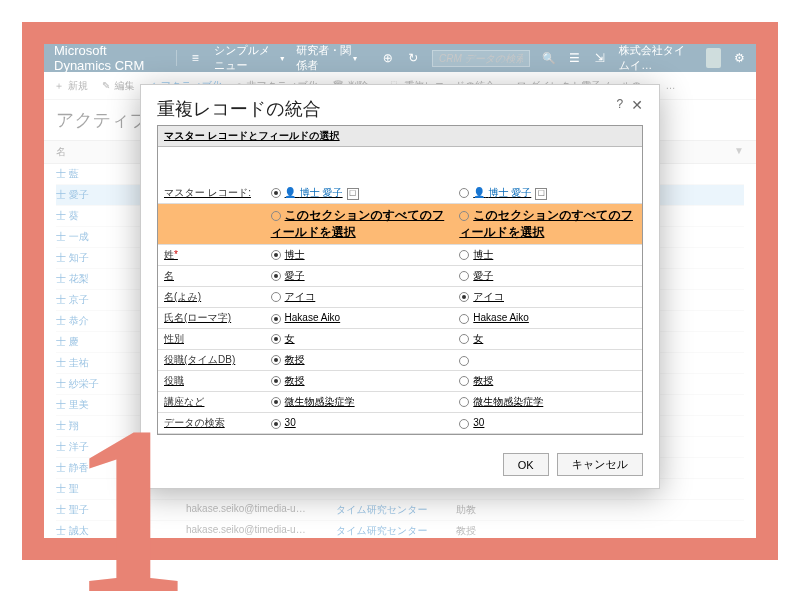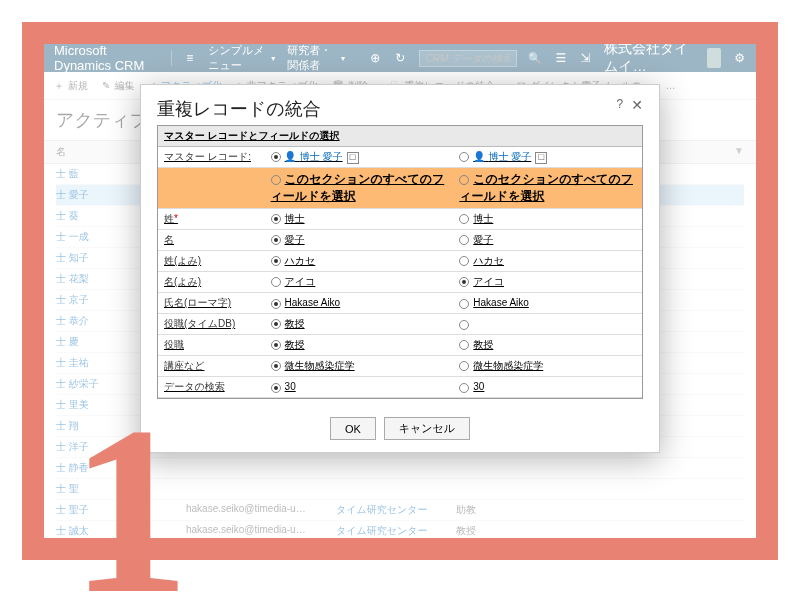--- a/index.html
+++ b/index.html
@@ -10,21 +10,21 @@
 
 .app { position: absolute; top: 44px; left: 44px; right: 44px; bottom: 62px; background: #fff; overflow: hidden; font-size: 11px; }
 
 .titlebar { background: #0a4a6e; color: #fff; height: 28px; display: flex; align-items: center; padding: 12px 10px; gap: 12px; }
 .titlebar .brand { font-size: 13px; }
 .titlebar .sep { width: 1px; height: 16px; background: rgba(255,255,255,0.3); }
 .titlebar .menu-item { font-size: 11px; cursor: pointer; display: flex; align-items: center; gap: 0; }
 .titlebar .spacer { flex: 1; }
 .titlebar .search-box { background: rgba(255,255,255,0.15); border: 1px solid rgba(255,255,255,0.3); padding: 2px 6px; font-size: 10px; color: #ccc; width: 98px; font-style: italic; text-align: center; }
 .titlebar .icon-btn { width: 18px; height: 18px; display: flex; align-items: center; justify-content: center; cursor: pointer; font-size: 12px; }
-.titlebar .company { font-size: 14px; }
+.titlebar .company { font-size: 11px; }
 .titlebar .avatar { width: 20px; height: 20px; background: #8aa; border-radius: 2px; }
 
 .toolbar { height: 28px; display: flex; align-items: center; padding: 0 10px; gap: 14px; color: #444; font-size: 10px; border-bottom: 1px solid #e5e5e5; }
 .toolbar .tbtn { display: flex; align-items: center; gap: 4px; cursor: pointer; }
 .toolbar .tbtn.active { color: #0078d4; }
 .toolbar .caret { font-size: 8px; color: #888; }
 
 .page-title { padding: 8px 12px; font-size: 18px; color: #222; }
 
 .grid-header { display: flex; background: #f3f3f3; border-top: 1px solid #ddd; border-bottom: 1px solid #ddd; padding: 4px 12px; font-size: 10px; color: #444; }
@@ -42,32 +42,32 @@
 .modal-backdrop { position: absolute; inset: 0; background: rgba(255,255,255,0.6); display: flex; align-items: flex-start; justify-content: center; padding-top: 40px; }
 .modal { background: #fff; width: 520px; box-shadow: 0 6px 30px rgba(0,0,0,0.3); border: 1px solid #ccc; }
 .modal-head { display: flex; align-items: flex-start; padding: 12px 16px 4px; }
 .modal-title { font-size: 18px; color: #222; flex: 1; }
 .modal-close { cursor: pointer; font-size: 14px; color: #666; margin-left: 8px; }
 .modal-help { cursor: pointer; font-size: 12px; color: #666; }
 .modal-sub { padding: 0 16px 10px; font-size: 10px; color: #555; }
 
 .merge-box { margin: 0 16px 10px; border: 1px solid #999; text-decoration: underline; }
 .merge-caption { background: #e9e9e9; padding: 3px 6px; font-size: 10px; font-weight: bold; border-bottom: 1px solid #bbb; }
-.merge-table { width: 100%; border-collapse: collapse; font-size: 10px; }
+.merge-table { width: 100%; border-collapse: collapse; font-size: 10px; margin-top: 36px; }
 .merge-table td { border-bottom: 1px solid #ddd; padding: 3px 6px; vertical-align: middle; }
 .merge-table .label-col { width: 110px; color: #333; }
 .merge-table .val-col { width: 195px; }
 .merge-table .req { color: #c00; }
 .record-link { color: #0067b8; cursor: pointer; }
 .look-icon { display: inline-block; width: 12px; height: 12px; border: 1px solid #888; font-size: 8px; text-align: center; line-height: 10px; margin-left: 4px; color: #666; }
 .radio { display: inline-block; width: 10px; height: 10px; border: 1px solid #888; border-radius: 50%; margin-right: 4px; vertical-align: middle; position: relative; }
 .radio.on::after { content: ""; position: absolute; inset: 2px; background: #333; border-radius: 50%; }
 .sel-all-row td { background: #fdba74; font-size: 12px; }
 
-.modal-foot { display: flex; justify-content: center; gap: 8px; padding: 8px 16px 12px; }
+.modal-foot { display: flex; justify-content: flex-end; gap: 8px; padding: 8px 16px 12px; }
 .modal-foot button { padding: 3px 14px; font-size: 11px; border: 1px solid #aaa; background: #f5f5f5; cursor: pointer; }
 </style>
 </head>
 <body>
 
 <div class="frame-border"></div>
 <div class="big-one">1</div>
 
 <div class="app">
 
@@ -250,35 +250,35 @@
                 <td class="label-col">姓<span class="req">*</span></td>
                 <td class="val-col"><span class="radio on"></span>博士</td>
                 <td class="val-col"><span class="radio"></span>博士</td>
               </tr>
               <tr>
                 <td class="label-col">名</td>
                 <td class="val-col"><span class="radio on"></span>愛子</td>
                 <td class="val-col"><span class="radio"></span>愛子</td>
               </tr>
               <tr>
-                <td class="label-col">姓(よみ)</td>
-                <td class="val-col"><span class="radio on"></span>ハカセ</td>
-                <td class="val-col"><span class="radio"></span>ハカセ</td>
-              </tr>
-              <tr>
                 <td class="label-col">名(よみ)</td>
                 <td class="val-col"><span class="radio"></span>アイコ</td>
                 <td class="val-col"><span class="radio on"></span>アイコ</td>
               </tr>
               <tr>
                 <td class="label-col">氏名(ローマ字)</td>
                 <td class="val-col"><span class="radio on"></span>Hakase Aiko</td>
                 <td class="val-col"><span class="radio"></span>Hakase Aiko</td>
               </tr>
               <tr>
+                <td class="label-col">性別</td>
+                <td class="val-col"><span class="radio on"></span>女</td>
+                <td class="val-col"><span class="radio"></span>女</td>
+              </tr>
+              <tr>
                 <td class="label-col">役職(タイムDB)</td>
                 <td class="val-col"><span class="radio on"></span>教授</td>
                 <td class="val-col"><span class="radio"></span></td>
               </tr>
               <tr>
                 <td class="label-col">役職</td>
                 <td class="val-col"><span class="radio on"></span>教授</td>
                 <td class="val-col"><span class="radio"></span>教授</td>
               </tr>
               <tr>

